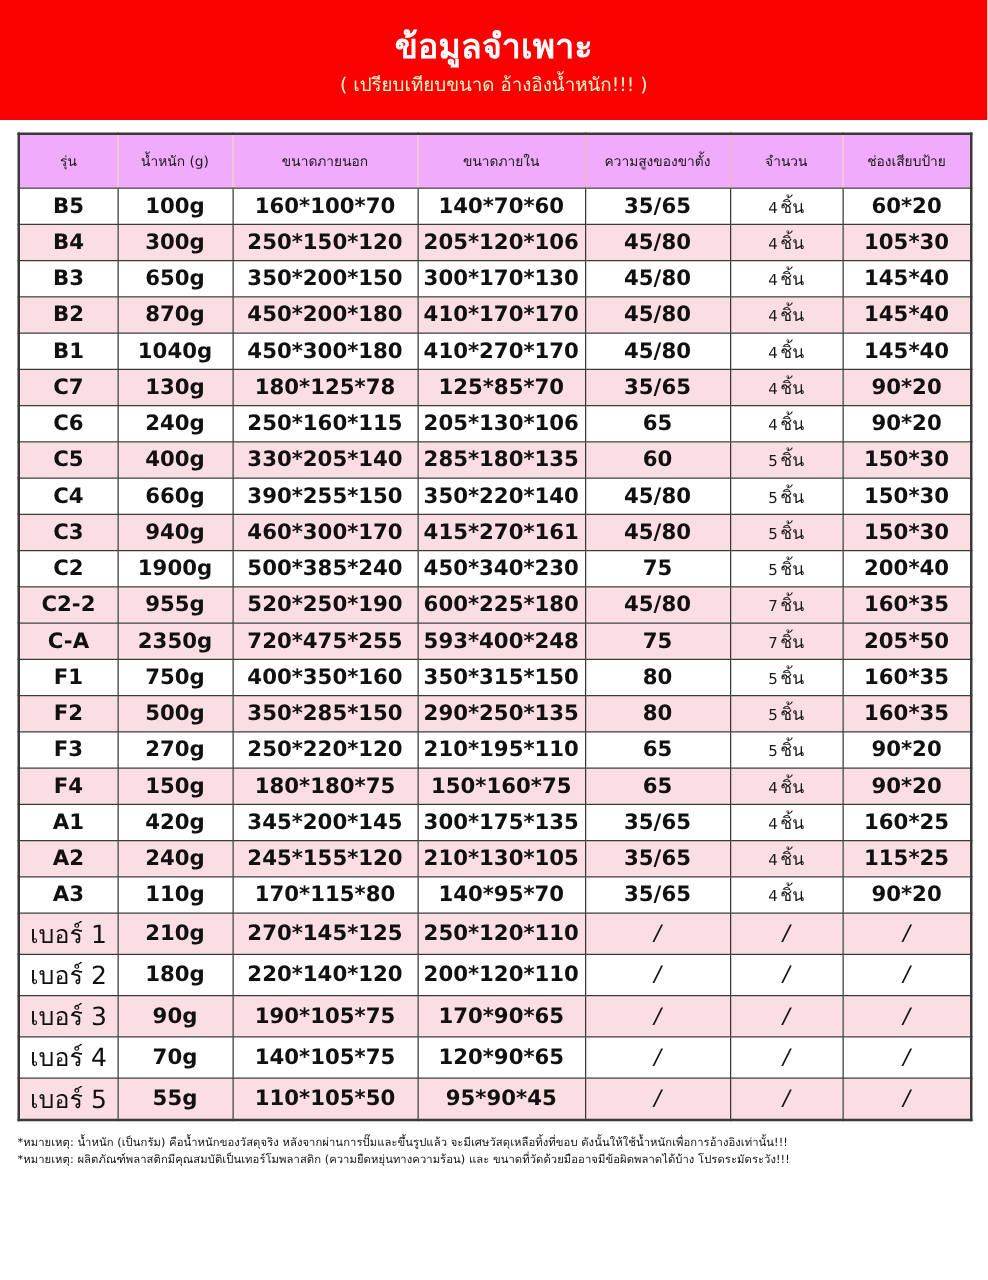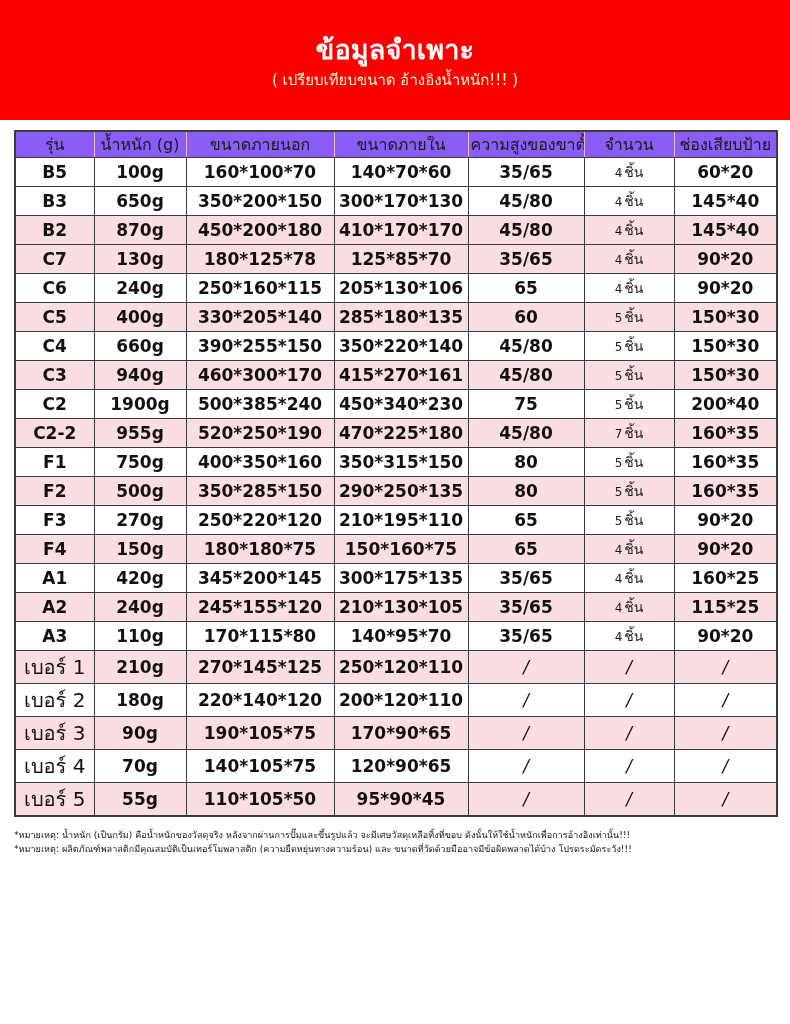--- a/index.html
+++ b/index.html
@@ -11,21 +11,21 @@
   body {
     width: 790px;
     height: 1024px;
     font-family: "DejaVu Sans", "Liberation Sans", sans-serif;
     overflow: hidden;
   }
 
   
   .banner {
     background: #fb0000;
-    height: 120px;
+    height: 96px;
     width: 790px;
     display: flex;
     flex-direction: column;
     align-items: center;
     justify-content: center;
     box-sizing: border-box;
     padding-top: 4px;
   }
   .banner-title {
     color: #ffffff;
@@ -69,27 +69,27 @@
     border: 1px solid #3a3a3a;
     text-align: center;
     vertical-align: middle;
     height: 29px;
     padding: 0 2px;
     box-sizing: border-box;
     white-space: nowrap;
     overflow: hidden;
   }
   table.spec thead th {
-    background: #8b5cf6;
+    background: #f0abfc;
     border-color: #e9b9bf;
     border-bottom: 1px solid #3a3a3a;
-    font-size: 16px;
+    font-size: 11px;
     font-weight: normal;
     color: #1a1a1a;
-    height: 20px;
+    height: 43px;
   }
   table.spec tbody td {
     font-size: 17px;
     font-weight: bold;
     color: #111111;
     background: #ffffff;
   }
   table.spec tbody tr.alt td {
     background: #fbdee2;
   }
@@ -167,34 +167,52 @@
     <tbody id="spec-body">
         <tr>
           <td class="model">B5</td>
           <td>100g</td>
           <td>160*100*70</td>
           <td>140*70*60</td>
           <td>35/65</td>
           <td class="qty"><span class="qnum">4</span><span class="qunit">ชิ้น</span></td>
           <td>60*20</td>
         </tr>
+        <tr class="alt">
+          <td class="model">B4</td>
+          <td>300g</td>
+          <td>250*150*120</td>
+          <td>205*120*106</td>
+          <td>45/80</td>
+          <td class="qty"><span class="qnum">4</span><span class="qunit">ชิ้น</span></td>
+          <td>105*30</td>
+        </tr>
         <tr>
           <td class="model">B3</td>
           <td>650g</td>
           <td>350*200*150</td>
           <td>300*170*130</td>
           <td>45/80</td>
           <td class="qty"><span class="qnum">4</span><span class="qunit">ชิ้น</span></td>
           <td>145*40</td>
         </tr>
         <tr class="alt">
           <td class="model">B2</td>
           <td>870g</td>
           <td>450*200*180</td>
           <td>410*170*170</td>
+          <td>45/80</td>
+          <td class="qty"><span class="qnum">4</span><span class="qunit">ชิ้น</span></td>
+          <td>145*40</td>
+        </tr>
+        <tr>
+          <td class="model">B1</td>
+          <td>1040g</td>
+          <td>450*300*180</td>
+          <td>410*270*170</td>
           <td>45/80</td>
           <td class="qty"><span class="qnum">4</span><span class="qunit">ชิ้น</span></td>
           <td>145*40</td>
         </tr>
         <tr class="alt">
           <td class="model">C7</td>
           <td>130g</td>
           <td>180*125*78</td>
           <td>125*85*70</td>
           <td>35/65</td>
@@ -243,24 +261,33 @@
           <td>500*385*240</td>
           <td>450*340*230</td>
           <td>75</td>
           <td class="qty"><span class="qnum">5</span><span class="qunit">ชิ้น</span></td>
           <td>200*40</td>
         </tr>
         <tr class="alt">
           <td class="model">C2-2</td>
           <td>955g</td>
           <td>520*250*190</td>
-          <td>470*225*180</td>
+          <td>600*225*180</td>
           <td>45/80</td>
           <td class="qty"><span class="qnum">7</span><span class="qunit">ชิ้น</span></td>
           <td>160*35</td>
+        </tr>
+        <tr class="alt">
+          <td class="model">C-A</td>
+          <td>2350g</td>
+          <td>720*475*255</td>
+          <td>593*400*248</td>
+          <td>75</td>
+          <td class="qty"><span class="qnum">7</span><span class="qunit">ชิ้น</span></td>
+          <td>205*50</td>
         </tr>
         <tr>
           <td class="model">F1</td>
           <td>750g</td>
           <td>400*350*160</td>
           <td>350*315*150</td>
           <td>80</td>
           <td class="qty"><span class="qnum">5</span><span class="qunit">ชิ้น</span></td>
           <td>160*35</td>
         </tr>

